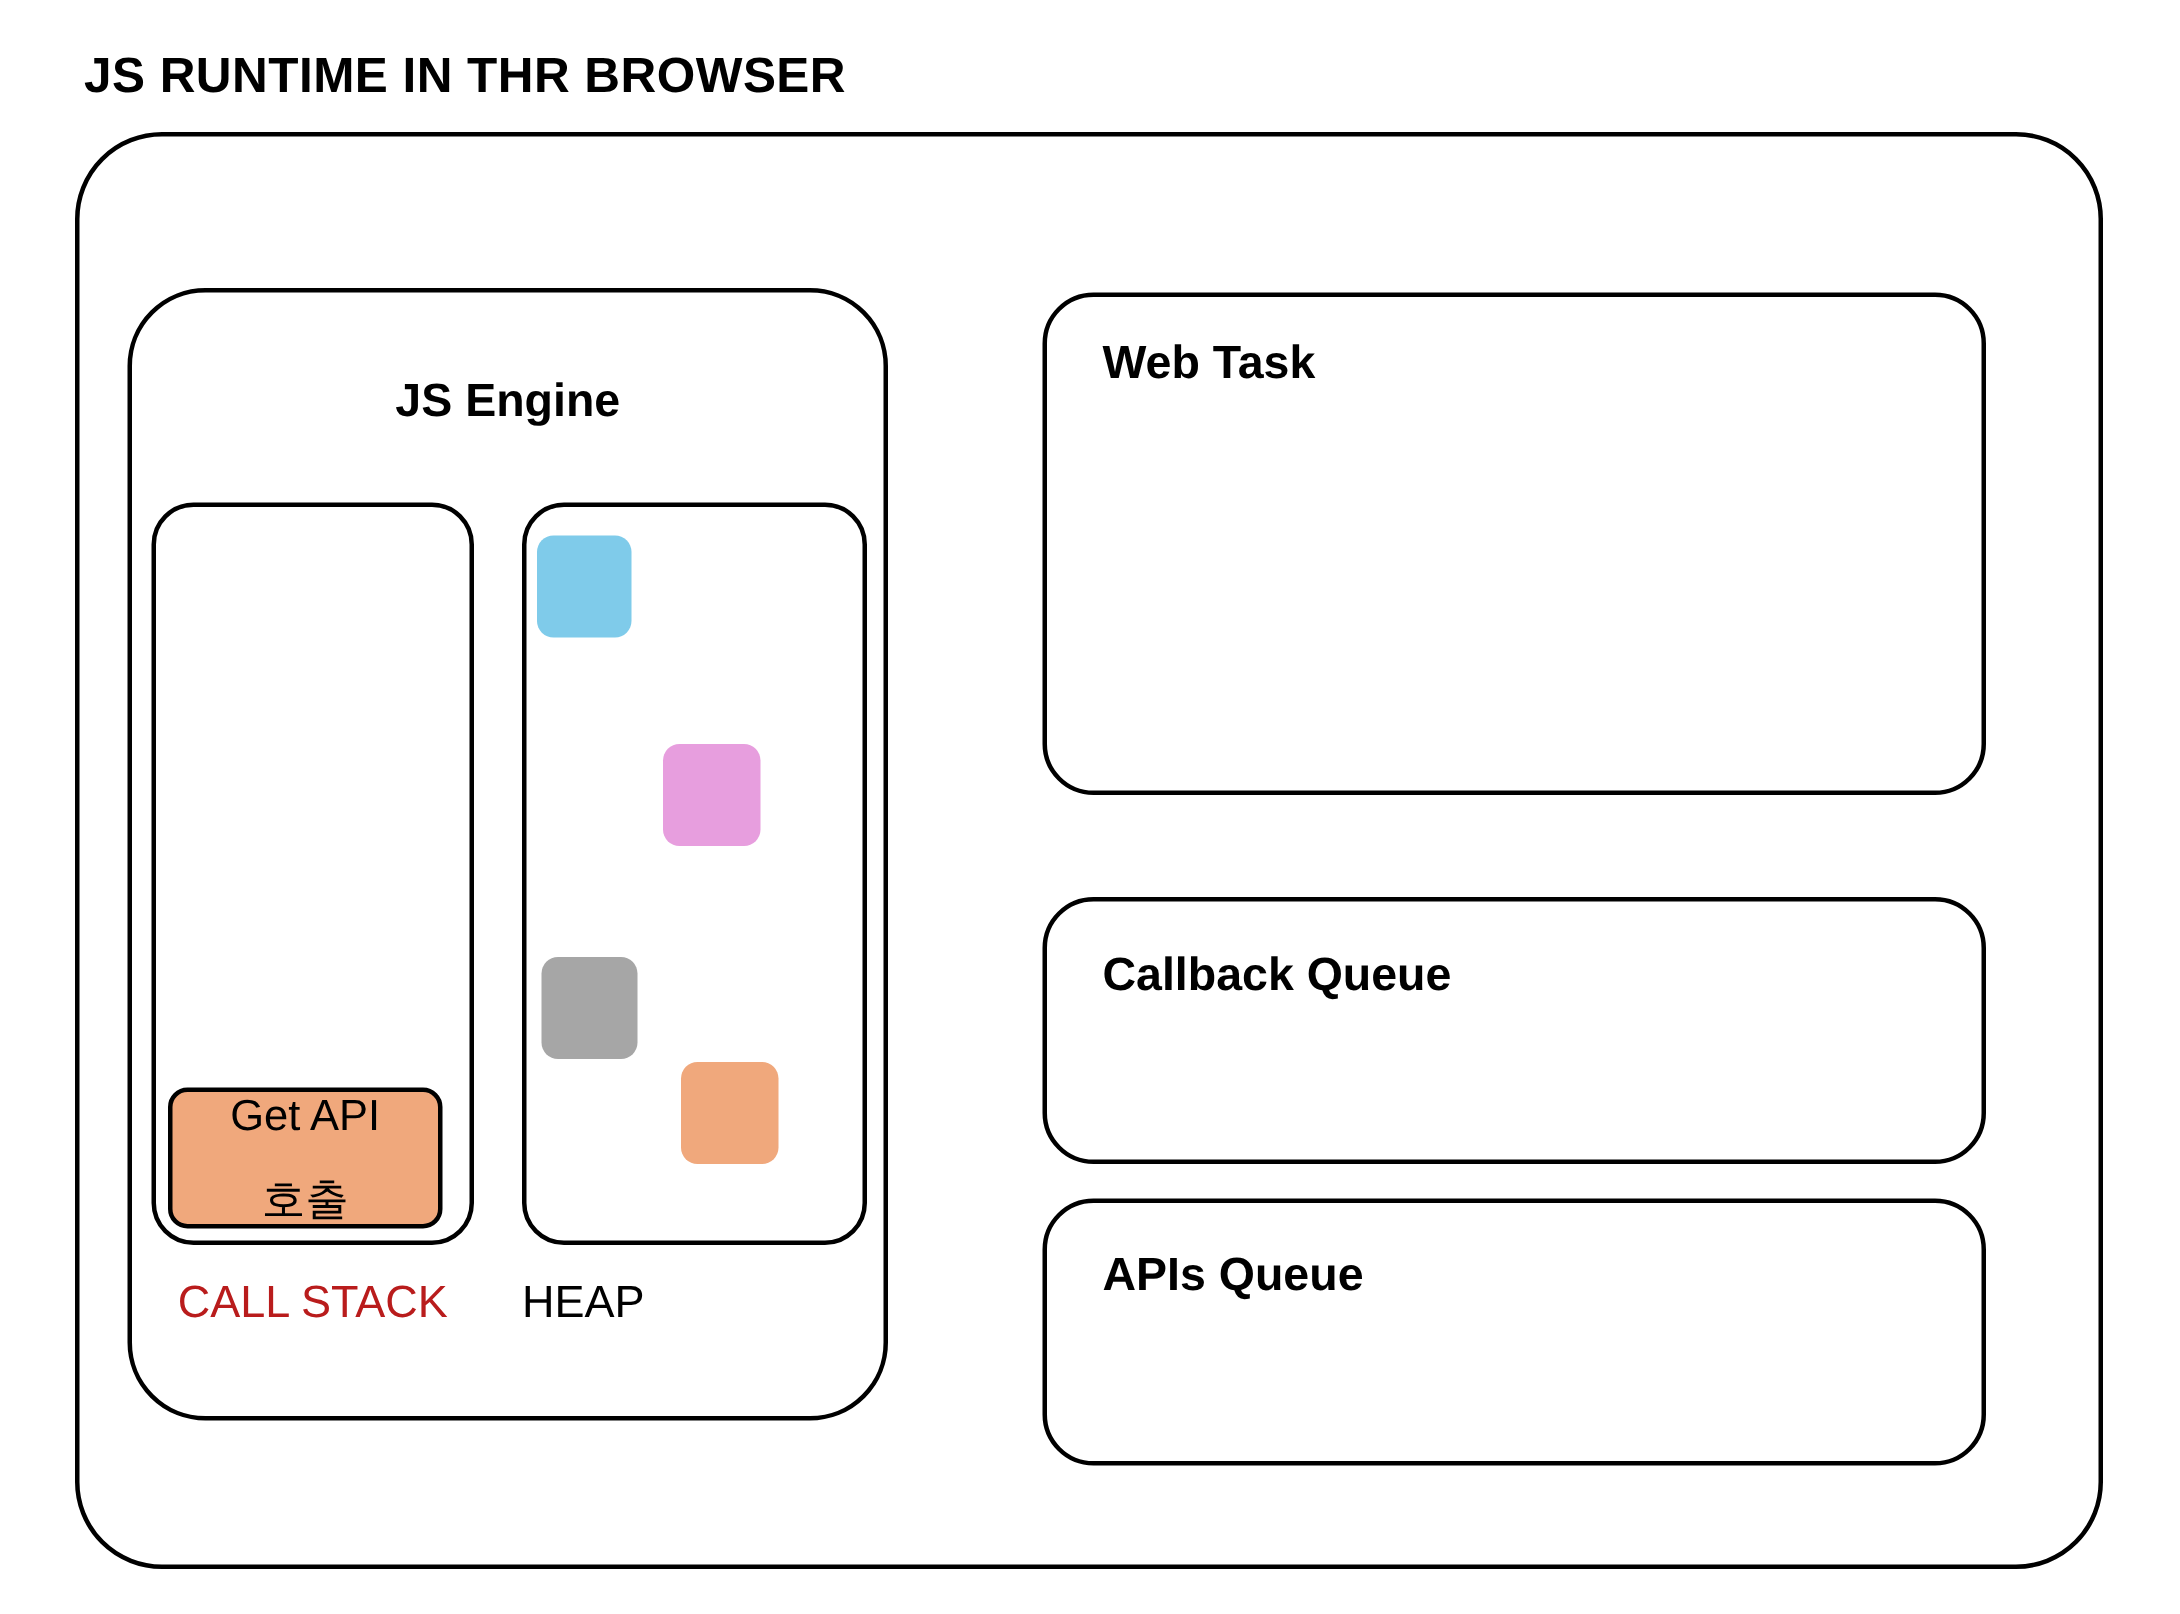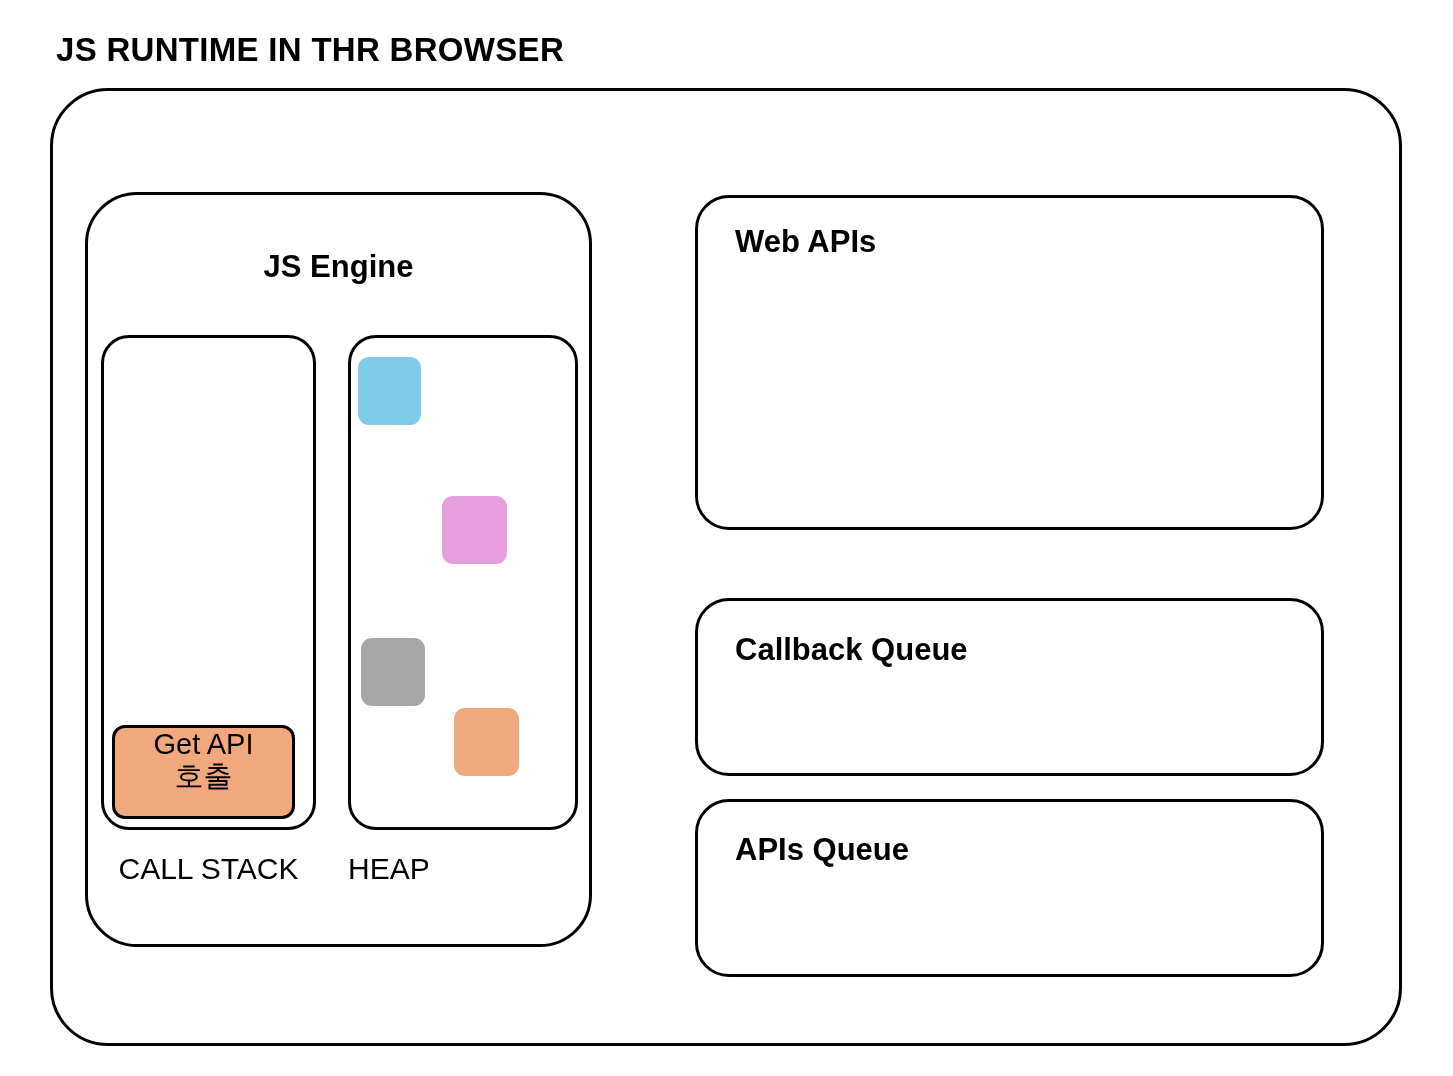--- a/index.html
+++ b/index.html
@@ -73,39 +73,39 @@
     border-radius: 28px;
   }
   .call-stack-label {
     position: absolute;
     left: 101px;
     top: 852px;
     width: 215px;
     text-align: center;
     font-size: 30px;
     font-weight: normal;
-    color: #000000;
+    color: #b91c1c;
     white-space: nowrap;
   }
 
   
   .stack-frame {
     position: absolute;
     box-sizing: border-box;
     left: 112px;
     top: 725px;
     width: 183px;
     height: 94px;
     border: 3px solid #000000;
     border-radius: 13px;
     background: #F0A87C;
     display: flex;
     flex-direction: column;
     align-items: center;
-    justify-content: flex-start;
+    justify-content: space-between;
     line-height: 1.12;
   }
   .stack-frame-line {
     font-size: 29px;
     font-weight: normal;
     color: #000000;
   }
 
   
   .heap {
@@ -176,21 +176,21 @@
   <div class="box heap"></div>
   <div id="heap-objects">
       <div class="heap-object" style="left: 358px; top: 357px; width: 63px; height: 68px; background: rgb(127, 203, 234);"></div>
       <div class="heap-object" style="left: 442px; top: 496px; width: 65px; height: 68px; background: rgb(231, 158, 222);"></div>
       <div class="heap-object" style="left: 361px; top: 638px; width: 64px; height: 68px; background: rgb(166, 166, 166);"></div>
       <div class="heap-object" style="left: 454px; top: 708px; width: 65px; height: 68px; background: rgb(240, 168, 124);"></div>
     </div>
   <div class="heap-label">HEAP</div>
 
   <div class="box panel web-apis"></div>
-  <div class="panel-title web-apis-title">Web APIs</div>
+  <div class="panel-title web-apis-title">Web Task</div>
 
   <div class="box panel callback-queue"></div>
   <div class="panel-title callback-queue-title">Callback Queue</div>
 
   <div class="box panel task-queue"></div>
   <div class="panel-title task-queue-title">APIs Queue</div>
 
 </div>
 
 </body></html>

